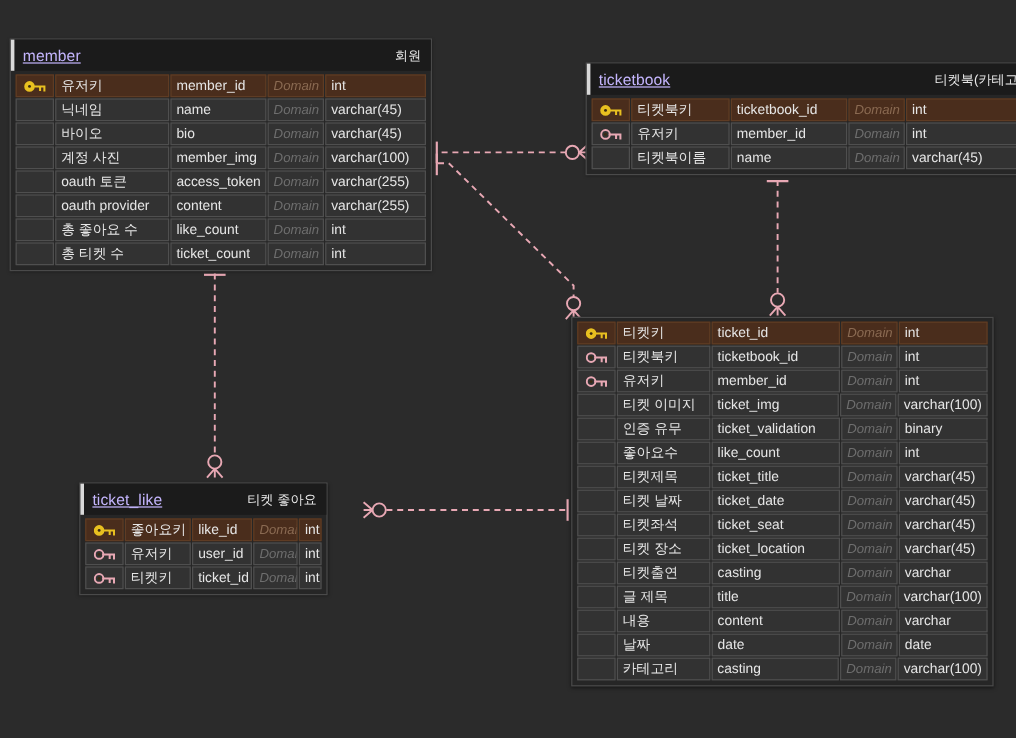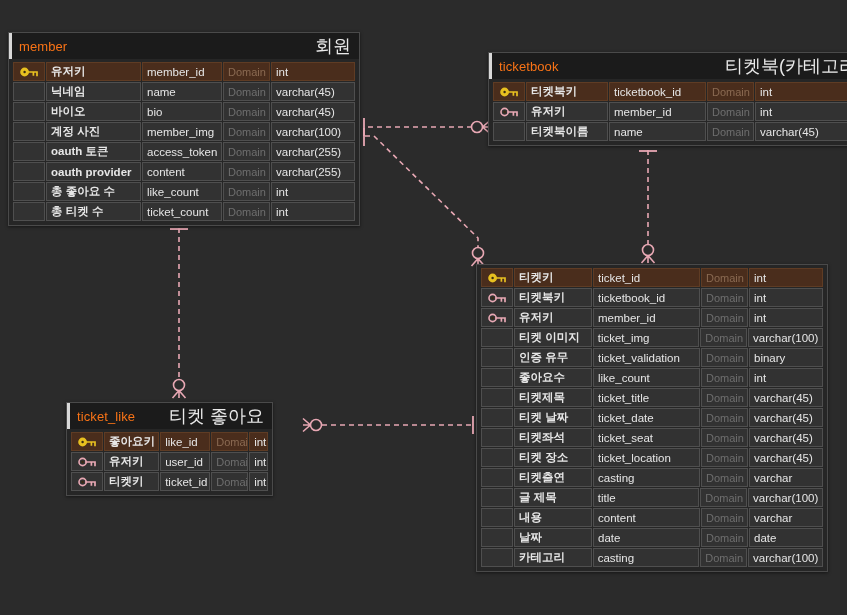--- a/index.html
+++ b/index.html
@@ -45,27 +45,28 @@
     background: #1b1b1b;
     border-left: 3px solid #d8d8d8;
     height: 26px;
     display: flex;
     align-items: center;
     justify-content: space-between;
     padding: 0 8px 0 7px;
     box-sizing: border-box;
   }
   .entity-title .logical {
-    color: #f97316;
+    color: #c4b5fd;
     font-size: 13px;
     letter-spacing: .1px;
+    text-decoration: underline;
   }
   .entity-title .physical {
     color: #eaeaea;
-    font-size: 18px;
+    font-size: 11px;
   }
 
   .cols {
     padding: 3px 4px 4px 4px;
     display: flex;
     flex-direction: column;
     gap: 1px;
   }
   .col {
     display: flex;
@@ -89,24 +90,25 @@
   .col.pk .cell {
     background: #4a2d1c;
     border-color: #5f3c24;
   }
 
   .c-key {
     justify-content: center;
     padding: 0;
     flex: 0 0 auto;
   }
-  .c-logical { font-weight: bold; }
+  .c-logical { font-weight: normal; }
   .c-physical { }
   .c-domain {
     color: #6e6e6e;
+    font-style: italic;
     font-size: 11px;
   }
   .col.pk .c-domain { color: #8a6a52; }
   .c-type { }
 
   
   .keyicon { display:block; }
 
   
   #ent-member      { left: 8px;   top: 32px;  width: 352px; }

